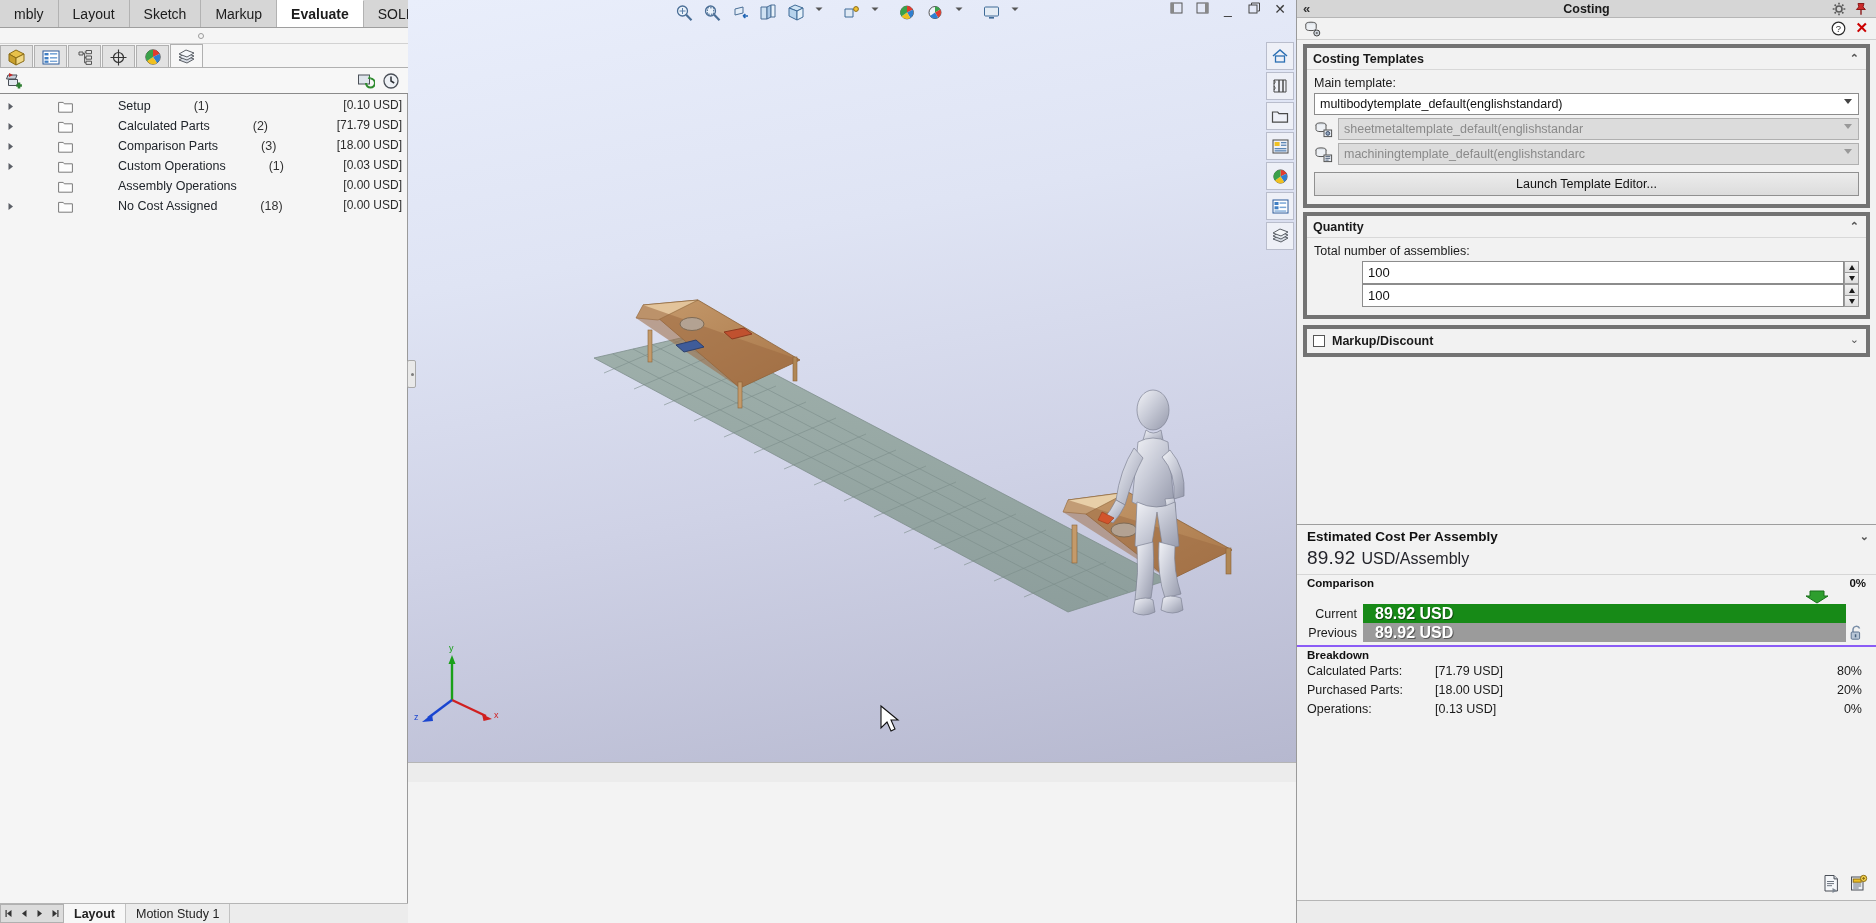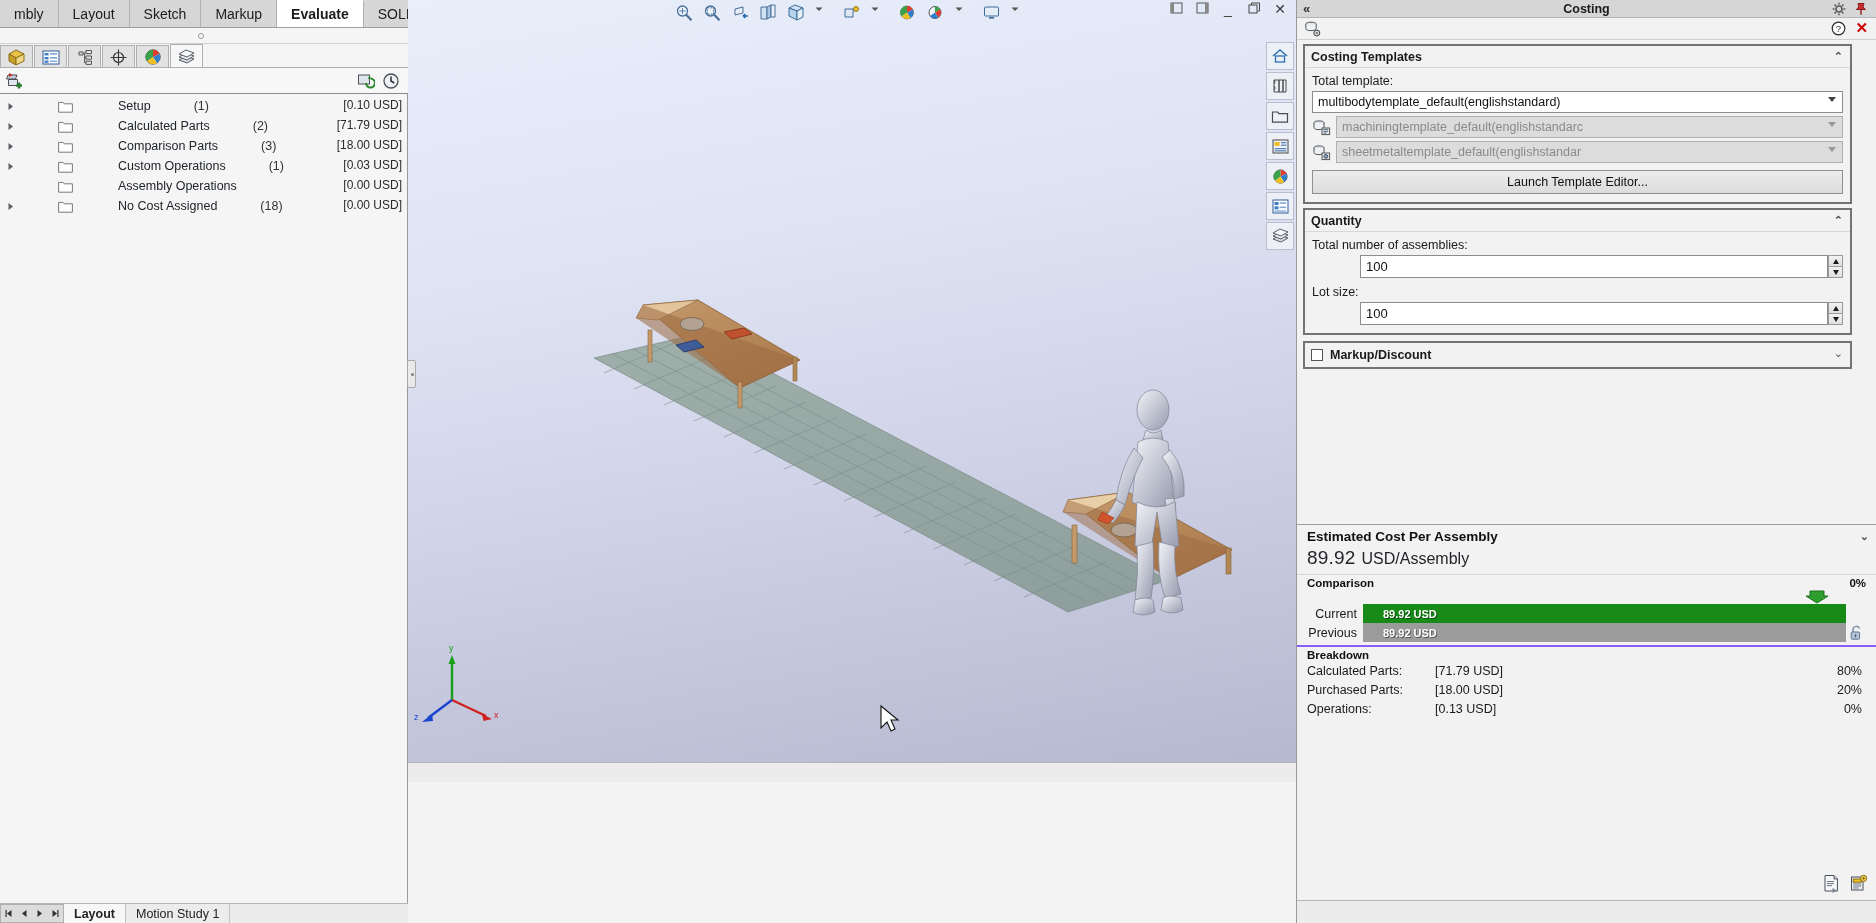--- a/index.html
+++ b/index.html
@@ -147,22 +147,22 @@
 
   .rp-subbar {
     position:relative; height:22px; background:#f2f2f2;
     border-bottom:1px solid #cfcfcf; display:flex; align-items:center;
   }
   .rp-subbar .cost-ico { position:absolute; left:7px; top:3px; width:17px; height:16px; }
   .rp-help { position:absolute; right:30px; top:3px; width:15px; height:15px; }
   .rp-close { position:absolute; right:8px; top:2px; font-size:15px; color:#cc0000; font-weight:bold; line-height:1; }
 
   .grp {
-    margin:4px 24px 0 6px; background:#f2f2f2;
-    border:2px solid #737373;
+    margin:4px 6px 0 6px; background:#f2f2f2;
+    border:4px solid #737373;
   }
   .grp-head {
     height:22px; display:flex; align-items:center; padding:0 6px;
     font-weight:bold; font-size:12.5px; color:#1a1a1a; background:#f2f2f2;
     border-bottom:1px solid #d8d8d8; position:relative;
   }
   .grp-chevron { position:absolute; right:7px; top:4px; font-size:11px; color:#555; }
   .grp-body { padding:4px 7px 8px 7px; }
 
   .fld-label { font-size:12.5px; color:#1a1a1a; margin:2px 0 3px 0; }
@@ -224,22 +224,22 @@
     margin-top:5px; padding:0 10px; height:16px; display:flex; align-items:center;
     justify-content:space-between; font-size:11.5px; font-weight:bold; color:#101010;
     border-top:1px solid #d6d6d6;
   }
   .cmp-arrow { margin:0 10px 0 0; height:14px; display:flex; justify-content:flex-end; padding-right:38px; }
 
   .cmp-rows { padding:0 10px; position:relative; }
   .cmp-row { display:flex; align-items:center; height:19px; }
   .cmp-lbl { width:56px; text-align:right; padding-right:6px; font-size:12.5px; color:#1a1a1a; }
   .cmp-bar {
-    flex:1; height:19px; display:flex; align-items:center; padding-left:20px;
-    font-size:11px; font-weight:bold; color:#ffffff;
+    flex:1; height:19px; display:flex; align-items:center; padding-left:12px;
+    font-size:16px; font-weight:bold; color:#ffffff;
     text-shadow:1px 1px 0 rgba(0,0,0,.45);
   }
   .cmp-bar.current { background:#178a17; }
   .cmp-bar.previous { background:#9b9b9b; }
   .cmp-lock { width:20px; display:flex; align-items:center; justify-content:center; }
 
   .bd-head {
     margin-top:3px; padding:2px 10px 0 10px; font-size:11.5px; font-weight:bold; color:#101010;
     border-top:2px solid #8b5cf6;
   }
@@ -796,52 +796,52 @@
       </span>
       <span class="rp-close">✕</span>
     </div>
 
     <div class="grp">
       <div class="grp-head">
         <span>Costing Templates</span>
         <span class="grp-chevron">⌃</span>
       </div>
       <div class="grp-body">
-        <div class="fld-label">Total template:</div>
+        <div class="fld-label">Main template:</div>
         <div class="combo">
           <span>multibodytemplate_default(englishstandard)</span>
           <span class="caret"></span>
+        </div>
+
+        <div class="sub-combo-row">
+          <span class="tmpl-ico">
+            <svg width="19" height="17" viewBox="0 0 19 17">
+              <ellipse cx="7" cy="4" rx="5" ry="2.1" fill="#dfe4ea" stroke="#555"></ellipse>
+              <path d="M2 4 v4.5 a5 2.1 0 0 0 10 0 V4" fill="#eef1f5" stroke="#555"></path>
+              <rect x="10" y="9" width="7.6" height="6.6" fill="#e7ecf2" stroke="#555"></rect>
+              <circle cx="13.8" cy="12.4" r="1.9" fill="#8ea3bb" stroke="#41506b"></circle>
+            </svg>
+          </span>
+          <div class="combo disabled">
+            <span>sheetmetaltemplate_default(englishstandar</span>
+            <span class="caret"></span>
+          </div>
         </div>
 
         <div class="sub-combo-row">
           <span class="tmpl-ico">
             <svg width="19" height="17" viewBox="0 0 19 17">
               <ellipse cx="7" cy="4" rx="5" ry="2.1" fill="#dfe4ea" stroke="#555"></ellipse>
               <path d="M2 4 v4.5 a5 2.1 0 0 0 10 0 V4" fill="#eef1f5" stroke="#555"></path>
               <rect x="10" y="9" width="7.6" height="6.6" fill="#e7ecf2" stroke="#555"></rect>
               <path d="M11.4 10.6 h4.8 M11.4 12.4 h4.8 M11.4 14.1 h3.2" stroke="#4a5a72" stroke-width="0.9"></path>
             </svg>
           </span>
           <div class="combo disabled">
             <span>machiningtemplate_default(englishstandarc</span>
-            <span class="caret"></span>
-          </div>
-        </div>
-
-        <div class="sub-combo-row">
-          <span class="tmpl-ico">
-            <svg width="19" height="17" viewBox="0 0 19 17">
-              <ellipse cx="7" cy="4" rx="5" ry="2.1" fill="#dfe4ea" stroke="#555"></ellipse>
-              <path d="M2 4 v4.5 a5 2.1 0 0 0 10 0 V4" fill="#eef1f5" stroke="#555"></path>
-              <rect x="10" y="9" width="7.6" height="6.6" fill="#e7ecf2" stroke="#555"></rect>
-              <circle cx="13.8" cy="12.4" r="1.9" fill="#8ea3bb" stroke="#41506b"></circle>
-            </svg>
-          </span>
-          <div class="combo disabled">
-            <span>sheetmetaltemplate_default(englishstandar</span>
             <span class="caret"></span>
           </div>
         </div>
 
         <div class="btn">
           <span>Launch Template Editor...</span>
         </div>
       </div>
     </div>
 
@@ -857,21 +857,20 @@
           <div class="spin-btns">
             <div>
                 <i class="spin-up"></i>
               </div>
             <div>
                 <i class="spin-dn"></i>
               </div>
           </div>
         </div>
 
-        <div class="fld-label" style="margin-top:7px">Lot size:</div>
         <div class="spin-wrap">
           <input class="spin-input" value="100" style="">
           <div class="spin-btns">
             <div>
                 <i class="spin-up"></i>
               </div>
             <div>
                 <i class="spin-dn"></i>
               </div>
           </div>

